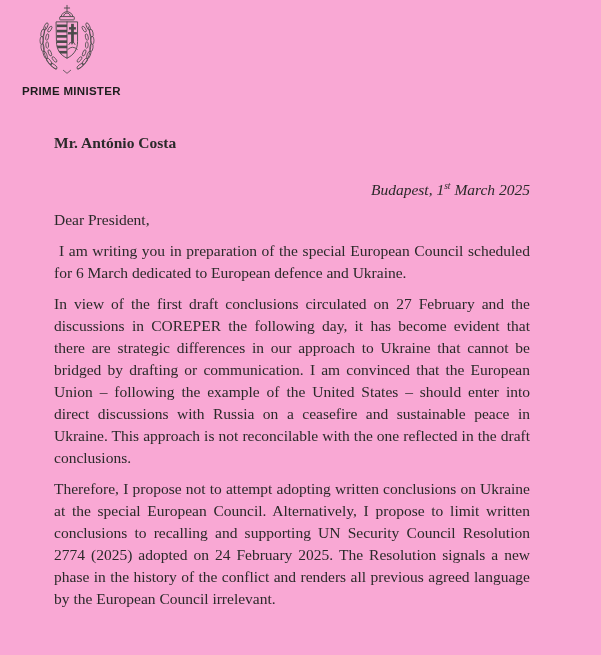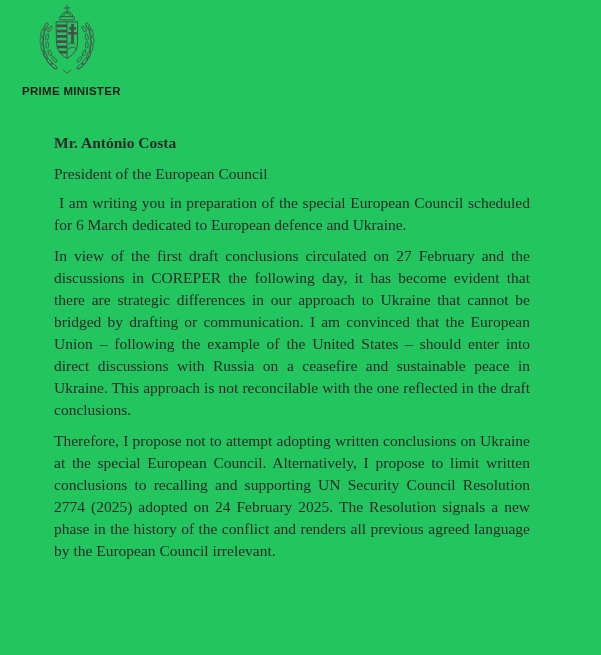--- a/index.html
+++ b/index.html
@@ -6,21 +6,21 @@
   body {
     width: 601px; height: 655px;
     background: #ffffff;
     font-family: "Liberation Serif", "DejaVu Serif", serif;
     color: #2a2a2a;
     overflow: hidden;
   }
   .page {
     position: relative;
     width: 601px; height: 655px;
-    background: #22c55e;
+    background: #f9a8d4;
   }
   
   .masthead {
     position: absolute;
     left: 22px; top: 4px;
     width: 90px;
     text-align: center;
   }
   .crest { display: block; margin: 0 auto; }
   .office-label {
@@ -112,23 +112,24 @@
       <g stroke="#4a4a4a" fill="none" stroke-width="1.3">
         <path d="M52.5,62 l2.5,-4 2.5,3 2.5,-3 2.5,4"></path>
         <path d="M51,69 q7.5,-7 15,0"></path>
       </g>
     </svg>
     <div class="office-label">PRIME MINISTER</div>
   </div>
 
   <div class="content">
     <p class="recipient-name">Mr. António Costa</p>
-    <p class="recipient-title">President of the European Council</p>
 
+    <p class="dateline"><span>Budapest, 1</span><sup>st</sup><span> March 2025</span></p>
 
+    <p class="salutation">Dear President,</p>
 
     <p class="para first">I am writing you in preparation of the special European Council scheduled for 6 March dedicated to European defence and Ukraine.</p>
     <p class="para">In view of the first draft conclusions circulated on 27 February and the discussions in COREPER the following day, it has become evident that there are strategic differences in our approach to Ukraine that cannot be bridged by drafting or communication. I am convinced that the European Union – following the example of the United States – should enter into direct discussions with Russia on a ceasefire and sustainable peace in Ukraine. This approach is not reconcilable with the one reflected in the draft conclusions.</p>
     <p class="para">Therefore, I propose not to attempt adopting written conclusions on Ukraine at the special European Council. Alternatively, I propose to limit written conclusions to recalling and supporting UN Security Council Resolution 2774 (2025) adopted on 24 February 2025. The Resolution signals a new phase in the history of the conflict and renders all previous agreed language by the European Council irrelevant.</p>
 
   </div>
 
 </div>
 
 </body></html>

